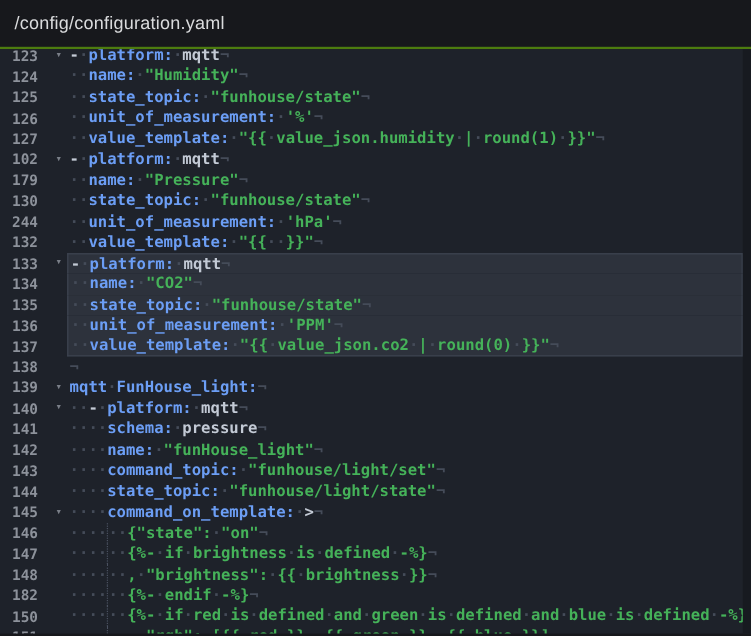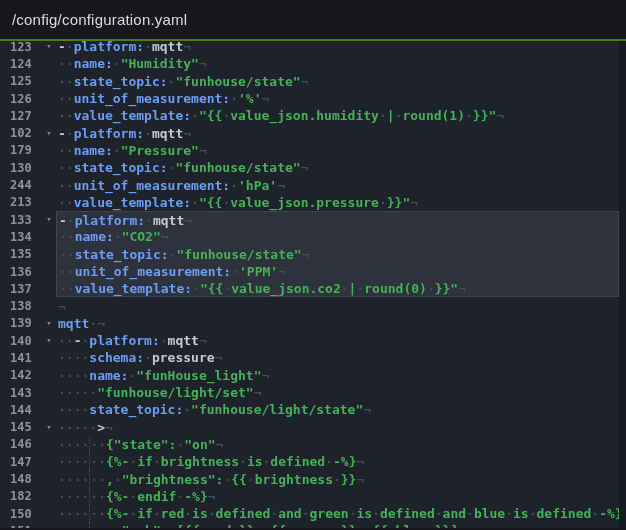--- a/index.html
+++ b/index.html
@@ -46,34 +46,34 @@
   <div class="lines" id="code-lines">
       <div class="line"><span class="ln">123</span><span class="fold">▾</span><span class="code"><span class="t-p">-</span><span class="t-w">·</span><span class="t-k">platform:</span><span class="t-w">·</span><span class="t-p">mqtt</span><span class="t-e">¬</span></span></div>
       <div class="line"><span class="ln">124</span><span class="fold"></span><span class="code"><span class="t-w">··</span><span class="t-k">name:</span><span class="t-w">·</span><span class="t-s">"Humidity"</span><span class="t-e">¬</span></span></div>
       <div class="line"><span class="ln">125</span><span class="fold"></span><span class="code"><span class="t-w">··</span><span class="t-k">state_topic:</span><span class="t-w">·</span><span class="t-s">"funhouse/state"</span><span class="t-e">¬</span></span></div>
       <div class="line"><span class="ln">126</span><span class="fold"></span><span class="code"><span class="t-w">··</span><span class="t-k">unit_of_measurement:</span><span class="t-w">·</span><span class="t-s">'%'</span><span class="t-e">¬</span></span></div>
       <div class="line"><span class="ln">127</span><span class="fold"></span><span class="code"><span class="t-w">··</span><span class="t-k">value_template:</span><span class="t-w">·</span><span class="t-s">"{{</span><span class="t-w">·</span><span class="t-s">value_json.humidity</span><span class="t-w">·</span><span class="t-s">|</span><span class="t-w">·</span><span class="t-s">round(1)</span><span class="t-w">·</span><span class="t-s">}}"</span><span class="t-e">¬</span></span></div>
       <div class="line"><span class="ln">102</span><span class="fold">▾</span><span class="code"><span class="t-p">-</span><span class="t-w">·</span><span class="t-k">platform:</span><span class="t-w">·</span><span class="t-p">mqtt</span><span class="t-e">¬</span></span></div>
       <div class="line"><span class="ln">179</span><span class="fold"></span><span class="code"><span class="t-w">··</span><span class="t-k">name:</span><span class="t-w">·</span><span class="t-s">"Pressure"</span><span class="t-e">¬</span></span></div>
       <div class="line"><span class="ln">130</span><span class="fold"></span><span class="code"><span class="t-w">··</span><span class="t-k">state_topic:</span><span class="t-w">·</span><span class="t-s">"funhouse/state"</span><span class="t-e">¬</span></span></div>
       <div class="line"><span class="ln">244</span><span class="fold"></span><span class="code"><span class="t-w">··</span><span class="t-k">unit_of_measurement:</span><span class="t-w">·</span><span class="t-s">'hPa'</span><span class="t-e">¬</span></span></div>
-      <div class="line"><span class="ln">213</span><span class="fold"></span><span class="code"><span class="t-w">··</span><span class="t-k">value_template:</span><span class="t-w">·</span><span class="t-s">"{{</span><span class="t-w">·</span><span class="t-s">value_json.pressure</span><span class="t-w">·</span><span class="t-s">}}"</span><span class="t-e">¬</span></span></div>
+      <div class="line"><span class="ln">132</span><span class="fold"></span><span class="code"><span class="t-w">··</span><span class="t-k">value_template:</span><span class="t-w">·</span><span class="t-s">"{{</span><span class="t-w">·</span><span class="t-w">·</span><span class="t-s">}}"</span><span class="t-e">¬</span></span></div>
       <div class="line sel sel-first"><span class="ln">133</span><span class="fold">▾</span><span class="code"><span class="t-p">-</span><span class="t-w">·</span><span class="t-k">platform:</span><span class="t-w">·</span><span class="t-p">mqtt</span><span class="t-e">¬</span></span></div>
       <div class="line sel"><span class="ln">134</span><span class="fold"></span><span class="code"><span class="t-w">··</span><span class="t-k">name:</span><span class="t-w">·</span><span class="t-s">"CO2"</span><span class="t-e">¬</span></span></div>
       <div class="line sel"><span class="ln">135</span><span class="fold"></span><span class="code"><span class="t-w">··</span><span class="t-k">state_topic:</span><span class="t-w">·</span><span class="t-s">"funhouse/state"</span><span class="t-e">¬</span></span></div>
       <div class="line sel"><span class="ln">136</span><span class="fold"></span><span class="code"><span class="t-w">··</span><span class="t-k">unit_of_measurement:</span><span class="t-w">·</span><span class="t-s">'PPM'</span><span class="t-e">¬</span></span></div>
       <div class="line sel sel-last"><span class="ln">137</span><span class="fold"></span><span class="code"><span class="t-w">··</span><span class="t-k">value_template:</span><span class="t-w">·</span><span class="t-s">"{{</span><span class="t-w">·</span><span class="t-s">value_json.co2</span><span class="t-w">·</span><span class="t-s">|</span><span class="t-w">·</span><span class="t-s">round(0)</span><span class="t-w">·</span><span class="t-s">}}"</span><span class="t-e">¬</span></span></div>
       <div class="line"><span class="ln">138</span><span class="fold"></span><span class="code"><span class="t-e">¬</span></span></div>
-      <div class="line"><span class="ln">139</span><span class="fold">▾</span><span class="code"><span class="t-k">mqtt</span><span class="t-w">·</span><span class="t-e">¬</span></span></div>
+      <div class="line"><span class="ln">139</span><span class="fold">▾</span><span class="code"><span class="t-k">mqtt</span><span class="t-w">·</span><span class="t-k">FunHouse_light:</span><span class="t-e">¬</span></span></div>
       <div class="line"><span class="ln">140</span><span class="fold">▾</span><span class="code"><span class="t-w">··</span><span class="t-p">-</span><span class="t-w">·</span><span class="t-k">platform:</span><span class="t-w">·</span><span class="t-p">mqtt</span><span class="t-e">¬</span></span></div>
       <div class="line"><span class="ln">141</span><span class="fold"></span><span class="code"><span class="t-w">····</span><span class="t-k">schema:</span><span class="t-w">·</span><span class="t-p">pressure</span><span class="t-e">¬</span></span></div>
       <div class="line"><span class="ln">142</span><span class="fold"></span><span class="code"><span class="t-w">····</span><span class="t-k">name:</span><span class="t-w">·</span><span class="t-s">"funHouse_light"</span><span class="t-e">¬</span></span></div>
-      <div class="line"><span class="ln">143</span><span class="fold"></span><span class="code"><span class="t-w">····</span><span class="t-w">·</span><span class="t-s">"funhouse/light/set"</span><span class="t-e">¬</span></span></div>
+      <div class="line"><span class="ln">143</span><span class="fold"></span><span class="code"><span class="t-w">····</span><span class="t-k">command_topic:</span><span class="t-w">·</span><span class="t-s">"funhouse/light/set"</span><span class="t-e">¬</span></span></div>
       <div class="line"><span class="ln">144</span><span class="fold"></span><span class="code"><span class="t-w">····</span><span class="t-k">state_topic:</span><span class="t-w">·</span><span class="t-s">"funhouse/light/state"</span><span class="t-e">¬</span></span></div>
-      <div class="line"><span class="ln">145</span><span class="fold">▾</span><span class="code"><span class="t-w">····</span><span class="t-w">·</span><span class="t-p">&gt;</span><span class="t-e">¬</span></span></div>
+      <div class="line"><span class="ln">145</span><span class="fold">▾</span><span class="code"><span class="t-w">····</span><span class="t-k">command_on_template:</span><span class="t-w">·</span><span class="t-p">&gt;</span><span class="t-e">¬</span></span></div>
       <div class="line"><span class="ln">146</span><span class="fold"></span><span class="code"><span class="t-w">····</span><span class="t-g"></span><span class="t-w">··</span><span class="t-s">{"state":</span><span class="t-w">·</span><span class="t-s">"on"</span><span class="t-e">¬</span></span></div>
       <div class="line"><span class="ln">147</span><span class="fold"></span><span class="code"><span class="t-w">····</span><span class="t-g"></span><span class="t-w">··</span><span class="t-s">{%-</span><span class="t-w">·</span><span class="t-s">if</span><span class="t-w">·</span><span class="t-s">brightness</span><span class="t-w">·</span><span class="t-s">is</span><span class="t-w">·</span><span class="t-s">defined</span><span class="t-w">·</span><span class="t-s">-%}</span><span class="t-e">¬</span></span></div>
       <div class="line"><span class="ln">148</span><span class="fold"></span><span class="code"><span class="t-w">····</span><span class="t-g"></span><span class="t-w">··</span><span class="t-s">,</span><span class="t-w">·</span><span class="t-s">"brightness":</span><span class="t-w">·</span><span class="t-s">{{</span><span class="t-w">·</span><span class="t-s">brightness</span><span class="t-w">·</span><span class="t-s">}}</span><span class="t-e">¬</span></span></div>
       <div class="line"><span class="ln">182</span><span class="fold"></span><span class="code"><span class="t-w">····</span><span class="t-g"></span><span class="t-w">··</span><span class="t-s">{%-</span><span class="t-w">·</span><span class="t-s">endif</span><span class="t-w">·</span><span class="t-s">-%}</span><span class="t-e">¬</span></span></div>
       <div class="line"><span class="ln">150</span><span class="fold"></span><span class="code"><span class="t-w">····</span><span class="t-g"></span><span class="t-w">··</span><span class="t-s">{%-</span><span class="t-w">·</span><span class="t-s">if</span><span class="t-w">·</span><span class="t-s">red</span><span class="t-w">·</span><span class="t-s">is</span><span class="t-w">·</span><span class="t-s">defined</span><span class="t-w">·</span><span class="t-s">and</span><span class="t-w">·</span><span class="t-s">green</span><span class="t-w">·</span><span class="t-s">is</span><span class="t-w">·</span><span class="t-s">defined</span><span class="t-w">·</span><span class="t-s">and</span><span class="t-w">·</span><span class="t-s">blue</span><span class="t-w">·</span><span class="t-s">is</span><span class="t-w">·</span><span class="t-s">defined</span><span class="t-w">·</span><span class="t-s">-%}</span><span class="t-e">¬</span></span></div>
       <div class="line"><span class="ln">151</span><span class="fold"></span><span class="code"><span class="t-w">····</span><span class="t-g"></span><span class="t-w">··</span><span class="t-s">,</span><span class="t-w">·</span><span class="t-s">"rgb":</span><span class="t-w">·</span><span class="t-s">[{{</span><span class="t-w">·</span><span class="t-s">red</span><span class="t-w">·</span><span class="t-s">}},</span><span class="t-w">·</span><span class="t-s">{{</span><span class="t-w">·</span><span class="t-s">green</span><span class="t-w">·</span><span class="t-s">}},</span><span class="t-w">·</span><span class="t-s">{{</span><span class="t-w">·</span><span class="t-s">blue</span><span class="t-w">·</span><span class="t-s">}}]</span><span class="t-e">¬</span></span></div>
     </div>
   <div class="scrollbar-track"></div>
 </div>
 

